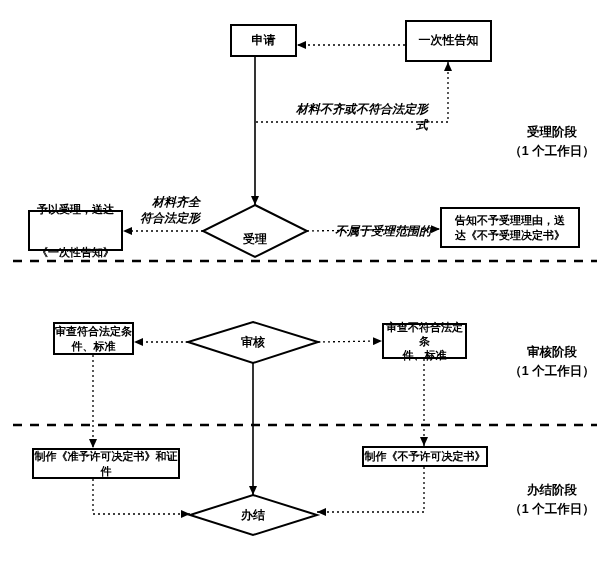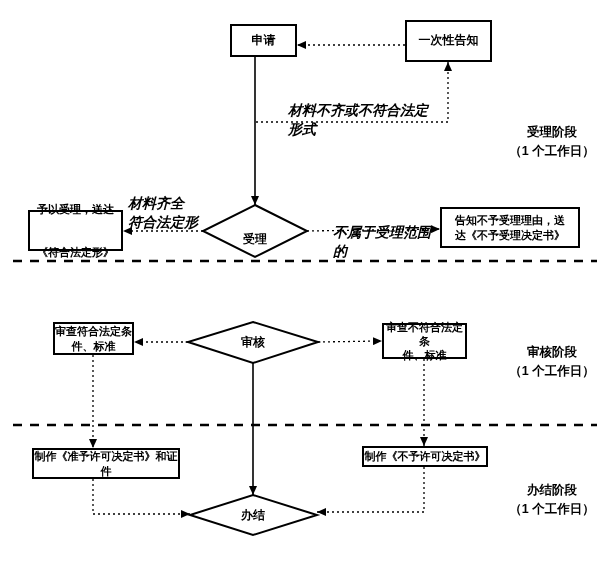--- a/index.html
+++ b/index.html
@@ -12,22 +12,22 @@
     position:absolute;box-sizing:border-box;border:2px solid #000;background:#fff;
     display:flex;flex-direction:column;align-items:center;justify-content:center;
     text-align:center;font-weight:bold;line-height:1.3;
   }
   .fs12{font-size:12px;}
   .fs11{font-size:11px;}
   .diamond-label{
     position:absolute;text-align:center;font-size:12px;font-weight:bold;
   }
   .annotation{
-    position:absolute;font-style:italic;font-size:14px;font-weight:bold;
-    text-align:left;line-height:1.35;
+    position:absolute;font-style:italic;font-size:12px;font-weight:bold;
+    text-align:right;line-height:1.35;
   }
   .stage-label{
     position:absolute;font-size:12.5px;text-align:center;line-height:1.5;font-weight:bold;
   }
 </style>
 </head>
 <body>
 
 <div class="canvas">
 
@@ -63,21 +63,21 @@
   <div class="box fs12" style="left:230px;top:24px;width:67px;height:33px;">
     <div>申请</div>
   </div>
 
   <div class="box fs12" style="left:405px;top:20px;width:87px;height:42px;">
     <div>一次性告知</div>
   </div>
 
   <div class="box fs11" style="left:28px;top:210px;width:95px;height:41px;gap:28px;">
     <div>予以受理，送达</div>
-    <div>《符合法定形》</div>
+    <div>《一次性告知》</div>
   </div>
 
   <div class="box fs11" style="left:440px;top:207px;width:140px;height:41px;">
     <div>告知不予受理理由，送</div>
     <div>达《不予受理决定书》</div>
   </div>
 
   <div class="box fs11" style="left:53px;top:322px;width:81px;height:33px;">
     <div>审查符合法定条</div>
     <div>件、标准</div>

